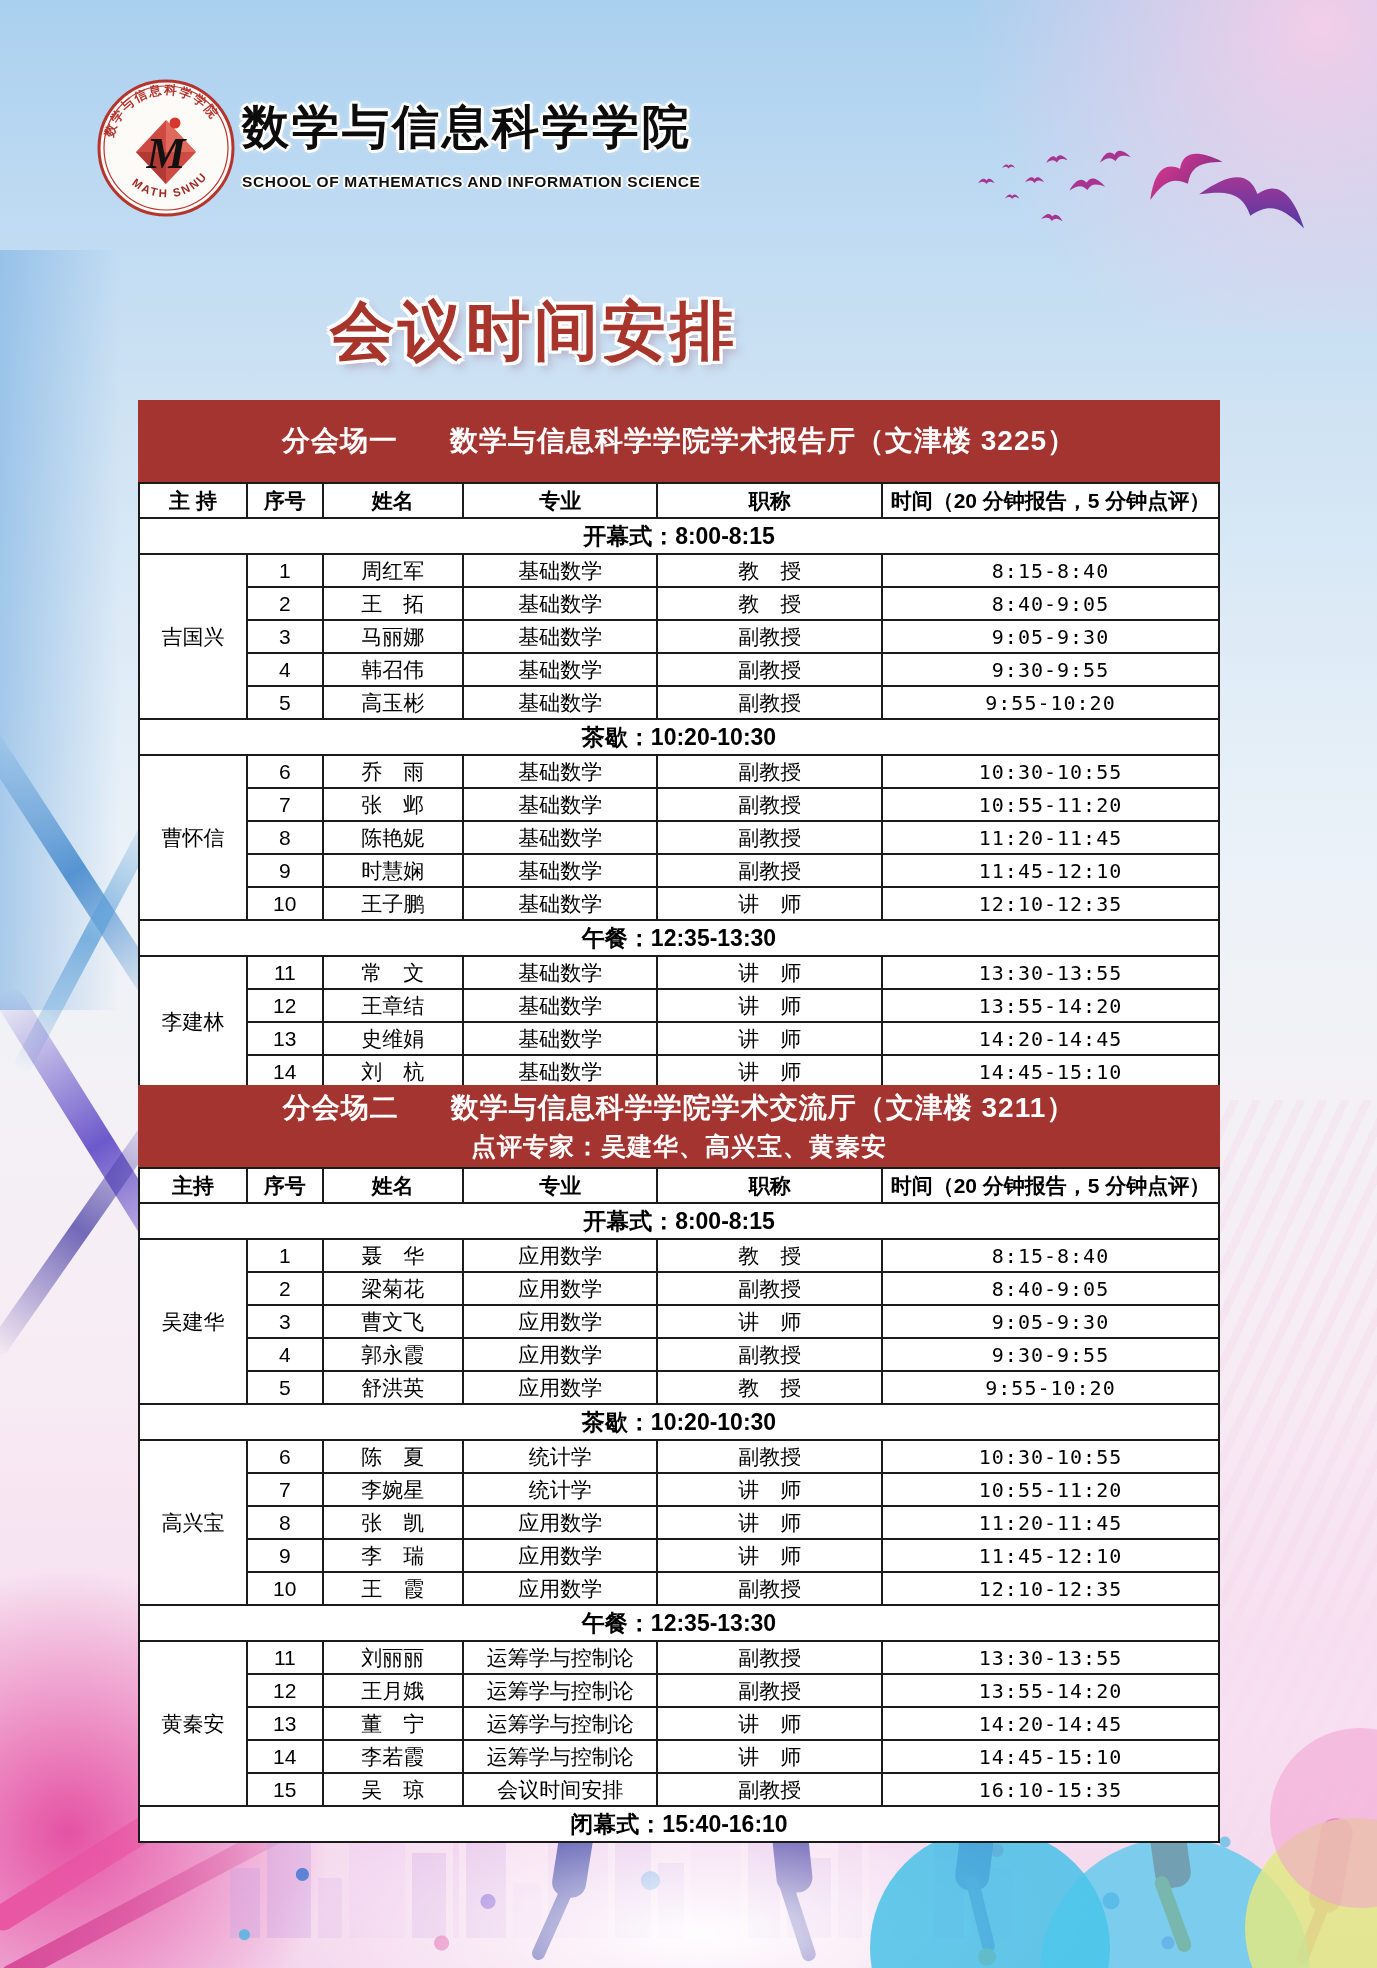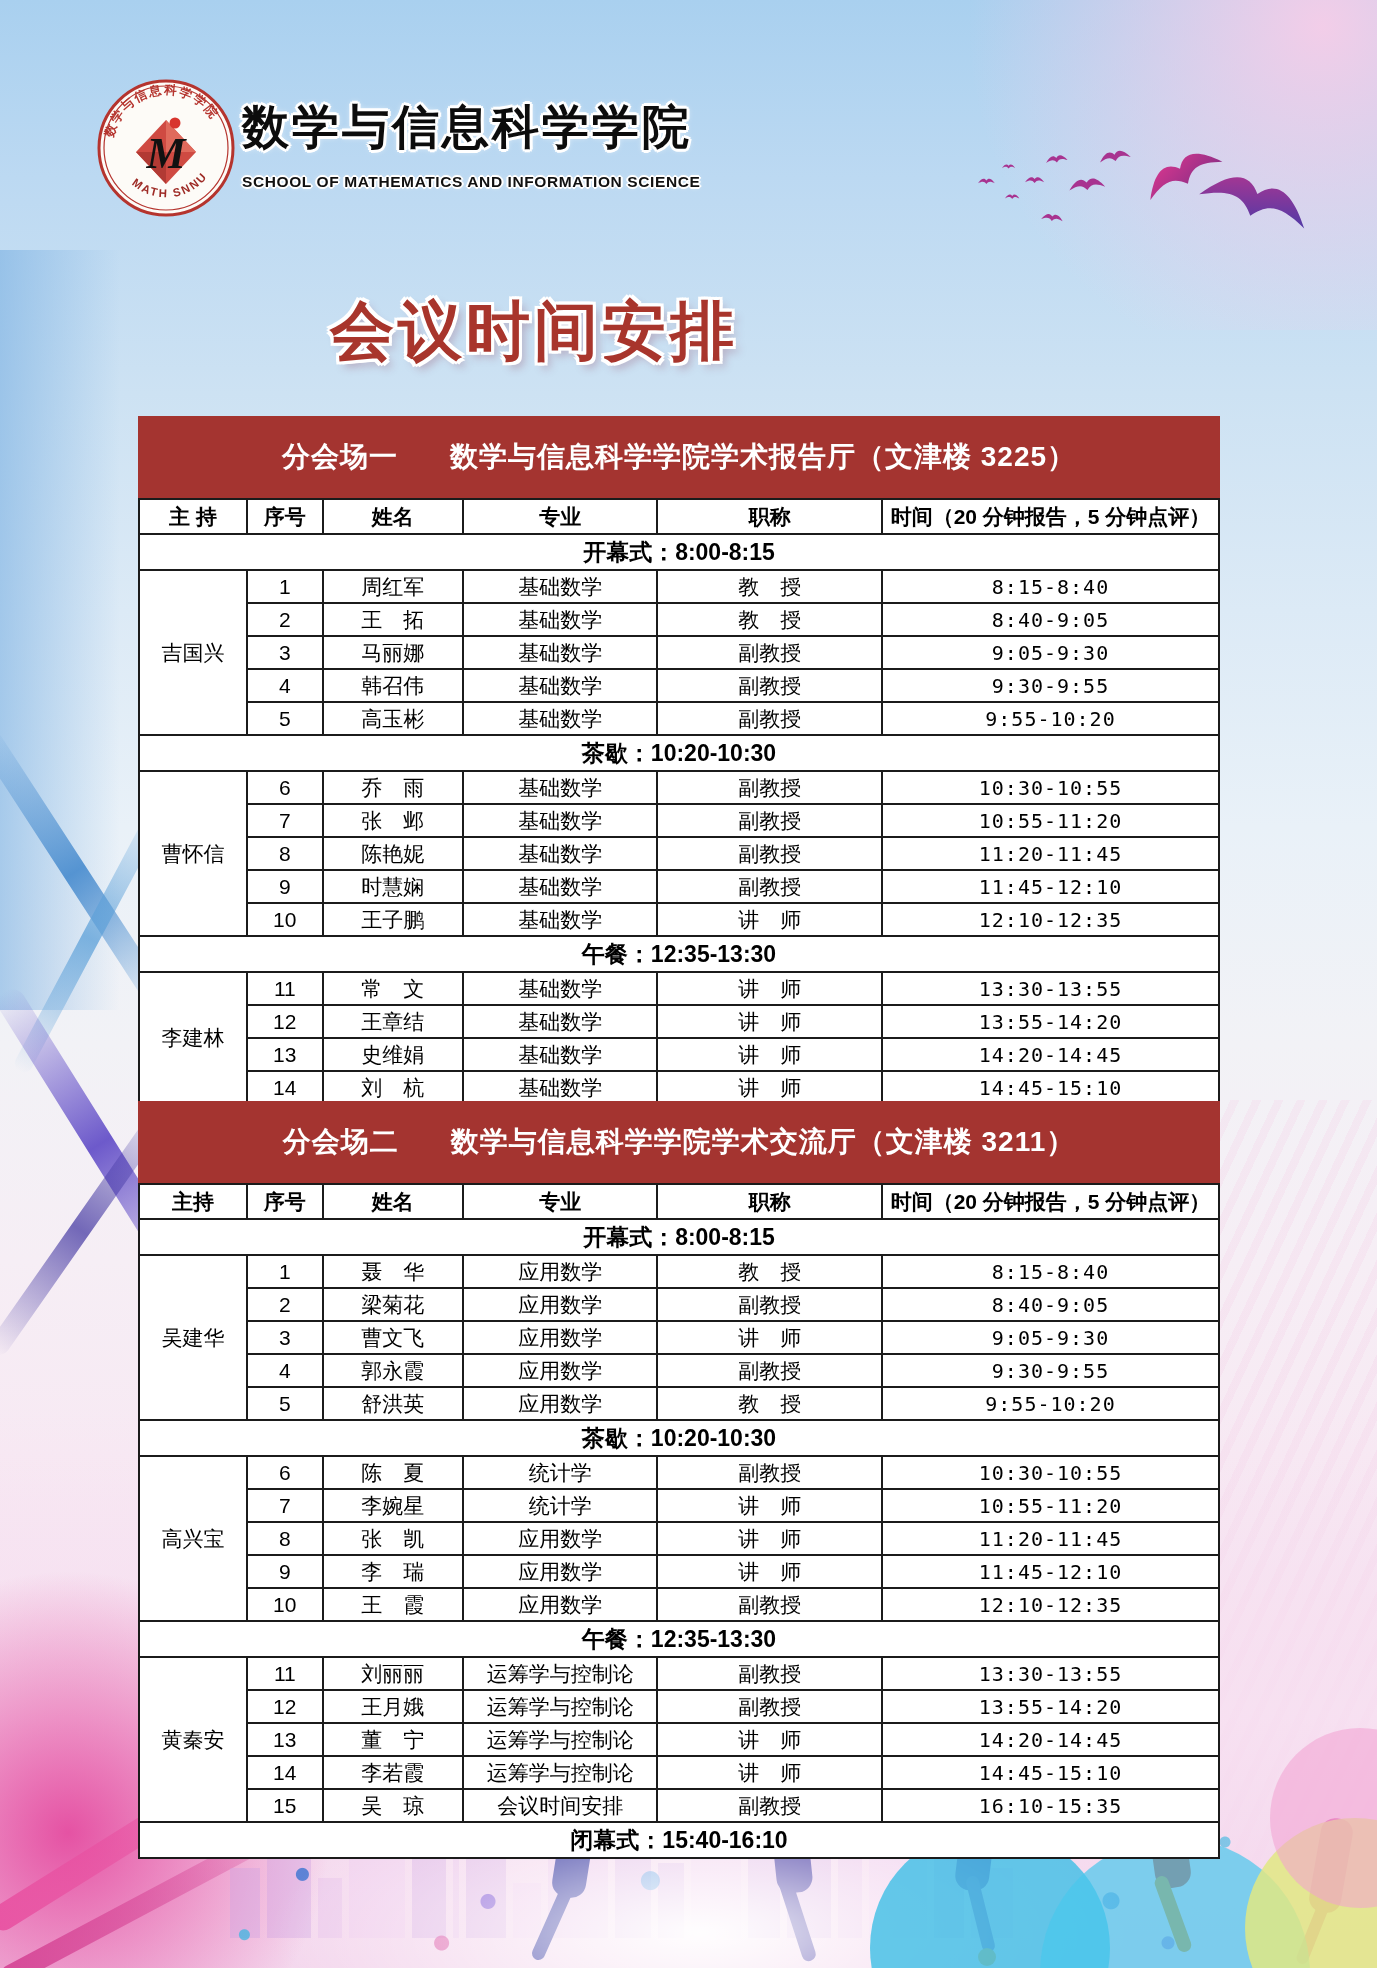--- a/index.html
+++ b/index.html
@@ -75,21 +75,21 @@
     text-shadow:3px 0 0 #fff,-3px 0 0 #fff,0 3px 0 #fff,0 -3px 0 #fff,2px 2px 0 #fff,-2px -2px 0 #fff,2px -2px 0 #fff,-2px 2px 0 #fff,0 0 7px #fff;}
   .college-en{margin-top:14px;font-size:15.5px;font-weight:bold;letter-spacing:.6px;color:#111;
     text-shadow:2px 0 0 #fff,-2px 0 0 #fff,0 2px 0 #fff,0 -2px 0 #fff,1px 1px 0 #fff,-1px -1px 0 #fff,1px -1px 0 #fff,-1px 1px 0 #fff,0 0 5px #fff;}
   .poster-title{position:absolute;left:330px;top:288px;width:480px;text-align:left;z-index:2;
     font-family:"Liberation Serif","DejaVu Serif",serif;font-weight:bold;font-size:64px;letter-spacing:4px;color:var(--title-red,#a8352c);
     text-shadow:3px 0 0 #fff,-3px 0 0 #fff,0 3px 0 #fff,0 -3px 0 #fff,3px 3px 0 #fff,-3px -3px 0 #fff,3px -3px 0 #fff,-3px 3px 0 #fff,5px 6px 8px rgba(140,60,90,.35);}
 
   
   .session{position:absolute;left:138px;width:1082px;z-index:2;}
   .s1{top:400px;} .s2{top:1085px;}
-  .banner{height:82px;background:var(--banner-red,#a43430);color:#fff;display:flex;flex-direction:column;justify-content:center;align-items:center;gap:3px;margin-top:16px;}
+  .banner{height:82px;background:var(--banner-red,#a43430);color:#fff;display:flex;flex-direction:column;justify-content:center;align-items:center;gap:3px;}
   .banner-line1{font-size:28px;font-weight:bold;letter-spacing:1px;}
   .banner-line1 .lbl{margin-right:52px;}
   .banner-line2{font-size:25px;font-weight:bold;letter-spacing:1px;}
   table.sched{width:100%;border-collapse:collapse;table-layout:fixed;background:#fff;margin-top:0;}
   .sched td,.sched th{border:2px solid #1b1b1b;text-align:center;vertical-align:middle;padding:0;color:#000;}
   .sched th{font-size:21px;font-weight:bold;height:33px;}
   .sched td{font-size:21px;font-weight:500;height:31px;}
   .sched .sect td{font-size:23px;font-weight:bold;height:34px;}
   .sched td.time{font-family:"DejaVu Sans Mono",monospace;font-size:20px;letter-spacing:1px;}
   .c-host{width:10%;} .c-no{width:7%;} .c-name{width:13%;} .c-major{width:18%;} .c-title{width:20.8%;} .c-time{width:31.2%;}
@@ -352,20 +352,21 @@
           </tr>
     </tbody>
       </table>
   </section>
 
   <section class="session s2">
     <div class="banner">
       <div class="banner-line1">
         <span class="lbl">分会场二</span><span>数学与信息科学学院学术交流厅（文津楼 3211）</span>
       </div>
+      <div class="banner-line2">点评专家：吴建华、高兴宝、黄秦安</div>
     </div>
     <table class="sched">
       <colgroup>
           <col class="c-host">
           <col class="c-no">
           <col class="c-name">
           <col class="c-major">
           <col class="c-title">
           <col class="c-time">
         </colgroup>

